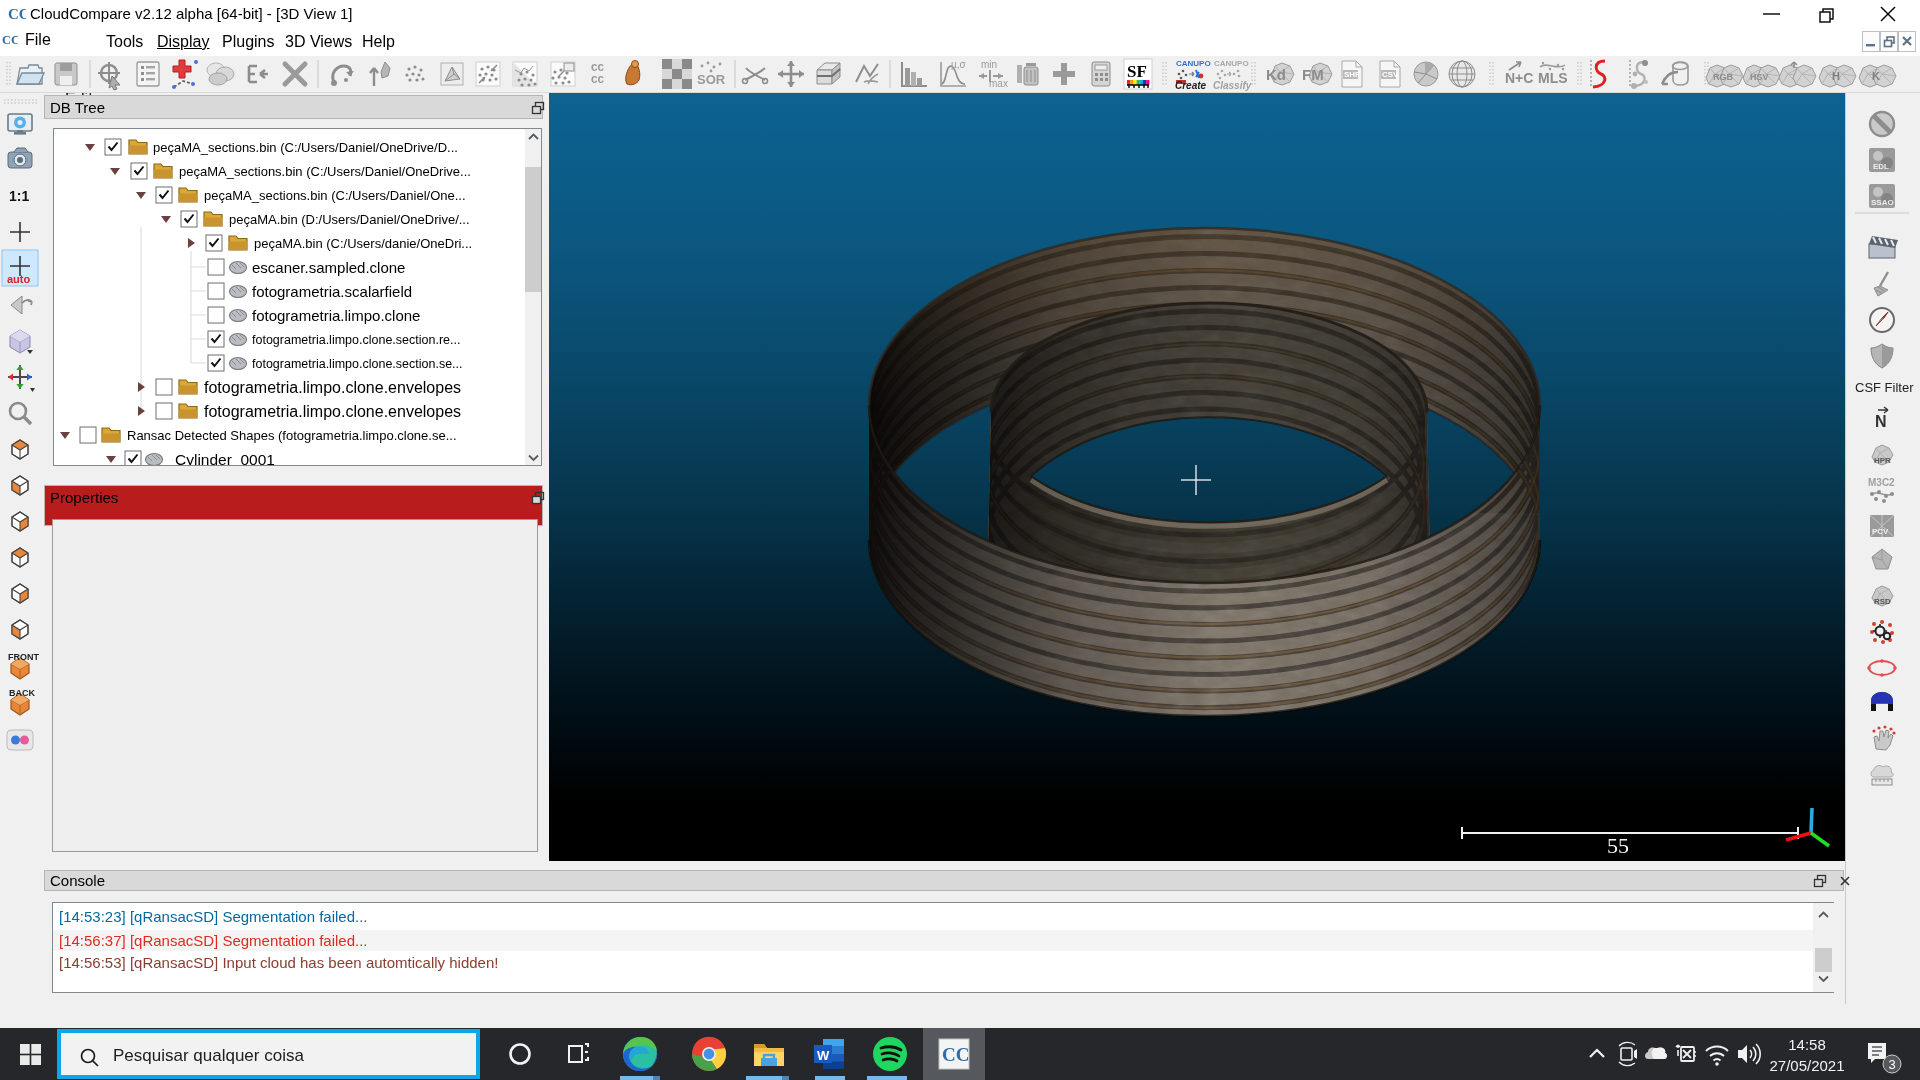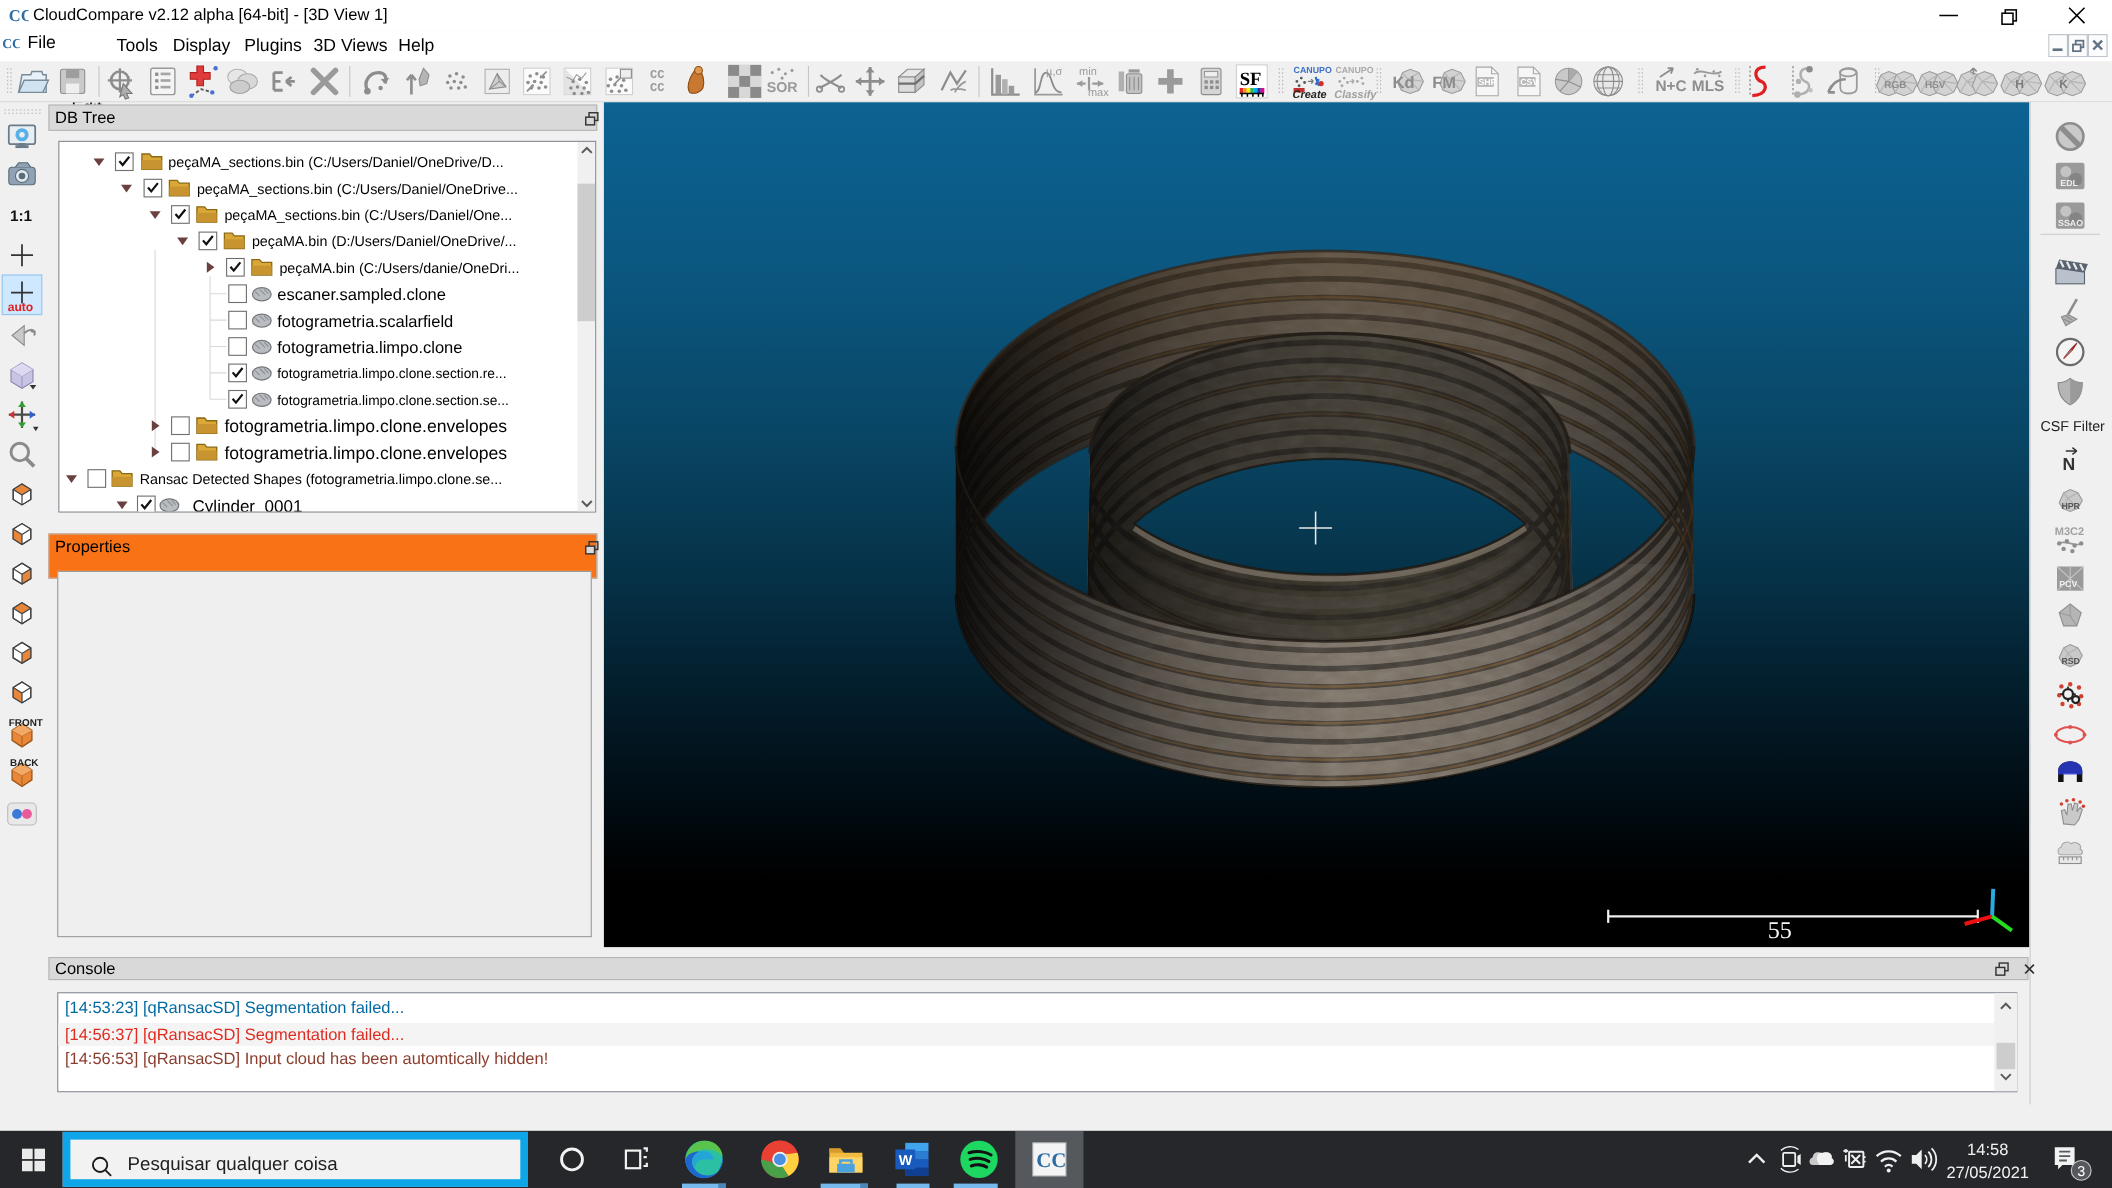--- a/index.html
+++ b/index.html
@@ -27,21 +27,21 @@
     </svg>
   </div>
 
   <div class="abs" style="left:0;top:28px;width:1920px;height:28px;background:#ffffff;font-size:16px;color:#000;">
     <svg class="abs" style="left:2px;top:4px" width="16" height="16" viewBox="0 0 18 17">
       <text x="0" y="13" font-size="14" font-weight="bold" fill="#2d6da3" font-family="Liberation Serif">CC</text>
     </svg>
     <div class="abs" style="left:25px;top:3px;">File</div>
     <div class="abs" style="left:65px;top:15px;margin-top:47px;">Edit</div>
     <div class="abs" style="left:106px;top:5px;">Tools</div>
-    <div class="abs" style="left:157px;top:5px;">Display</div>
+    <div class="abs" style="left:157px;top:5px;text-decoration:underline;">Display</div>
     <div class="abs" style="left:222px;top:5px;">Plugins</div>
     <div class="abs" style="left:285px;top:5px;">3D Views</div>
     <div class="abs" style="left:362px;top:5px;">Help</div>
 
     <svg class="abs" style="left:1862px;top:3px" width="56" height="21" viewBox="0 0 56 21">
       <rect x="0.5" y="0.5" width="17" height="20" fill="#fcfcfc" stroke="#b8c0c8"></rect>
       <rect x="18.5" y="0.5" width="17" height="20" fill="#fcfcfc" stroke="#b8c0c8"></rect>
       <rect x="36.5" y="0.5" width="17" height="20" fill="#fcfcfc" stroke="#b8c0c8"></rect>
       <rect x="4" y="13" width="9" height="2.4" fill="#5f7183"></rect>
       <rect x="25" y="6" width="7" height="6" fill="none" stroke="#5f7183" stroke-width="1.6"></rect>
@@ -634,21 +634,21 @@
       <svg class="abs" style="left:3px;top:4px" width="11" height="8">
           <path d="M1 6 L5.5 1.5 L10 6" fill="none" stroke="#5a5a5a" stroke-width="1.8"></path>
         </svg>
       <div class="abs" style="left:0;top:38px;width:17px;height:125px;background:#cdcdcd;"></div>
       <svg class="abs" style="left:3px;top:325px" width="11" height="8">
           <path d="M1 1.5 L5.5 6 L10 1.5" fill="none" stroke="#5a5a5a" stroke-width="1.8"></path>
         </svg>
     </div>
   </div>
 
-  <div class="abs" style="left:44px;top:485px;width:499px;height:41px;background:#f97316;border:1px solid #b5b5b5;">
+  <div class="abs" style="left:44px;top:485px;width:499px;height:41px;background:#b91c1c;border:1px solid #b5b5b5;">
     <div class="abs" style="left:5px;top:3px;font-size:15px;color:#000;">Properties</div>
     <svg class="abs" style="left:486px;top:5px" width="14" height="14" viewBox="0 0 14 14">
       <rect x="4.5" y="1.5" width="8" height="7" fill="none" stroke="#333" stroke-width="1.3"></rect>
       <rect x="1.5" y="5.5" width="8" height="7" fill="#d9d9d9" stroke="#333" stroke-width="1.3"></rect>
     </svg>
   </div>
   <div class="abs" style="left:52px;top:519px;width:486px;height:333px;background:#efefef;border:1px solid #9a9a9a;"></div>
 
   <div class="abs" style="left:549px;top:93px;width:1296px;height:768px;background:linear-gradient(to bottom,#0c6292 0%,#0b5780 20%,#094767 38%,#063349 55%,#031d2b 70%,#010d14 82%,#000 92%);">
     <svg id="view3d" width="1296" height="768" viewBox="0 0 1296 768">
@@ -972,21 +972,21 @@
     </div>
   </div>
 
   <div class="abs" style="left:0;top:1028px;width:1920px;height:52px;background:#26272b;">
     <svg class="abs" style="left:20px;top:16px" width="21" height="21" viewBox="0 0 21 21">
       <rect x="0" y="0" width="9.7" height="9.7" fill="#eaeaea"></rect>
       <rect x="11.3" y="0" width="9.7" height="9.7" fill="#eaeaea"></rect>
       <rect x="0" y="11.3" width="9.7" height="9.7" fill="#eaeaea"></rect>
       <rect x="11.3" y="11.3" width="9.7" height="9.7" fill="#eaeaea"></rect>
     </svg>
-    <div class="abs" style="left:57px;top:1px;width:423px;height:50px;background:#f2f2f2;border:7px solid #0ea5e9;">
+    <div class="abs" style="left:57px;top:1px;width:423px;height:50px;background:#f2f2f2;border:4px solid #0ea5e9;">
       <svg class="abs" style="left:18px;top:14px" width="22" height="22" viewBox="0 0 22 22">
         <circle cx="9" cy="9" r="6.5" fill="none" stroke="#1a1a1a" stroke-width="1.7"></circle>
         <line x1="13.8" y1="13.8" x2="19" y2="19" stroke="#1a1a1a" stroke-width="1.7"></line>
       </svg>
       <div class="abs" style="left:52px;top:13px;font-size:17px;color:#202020;">Pesquisar qualquer coisa</div>
     </div>
     <svg id="taskicons" class="abs" style="left:490px;top:0" width="520" height="52" viewBox="0 0 520 52">
 
       <circle cx="30" cy="26" r="9.5" fill="none" stroke="#f2f2f2" stroke-width="2.6"></circle>
 

